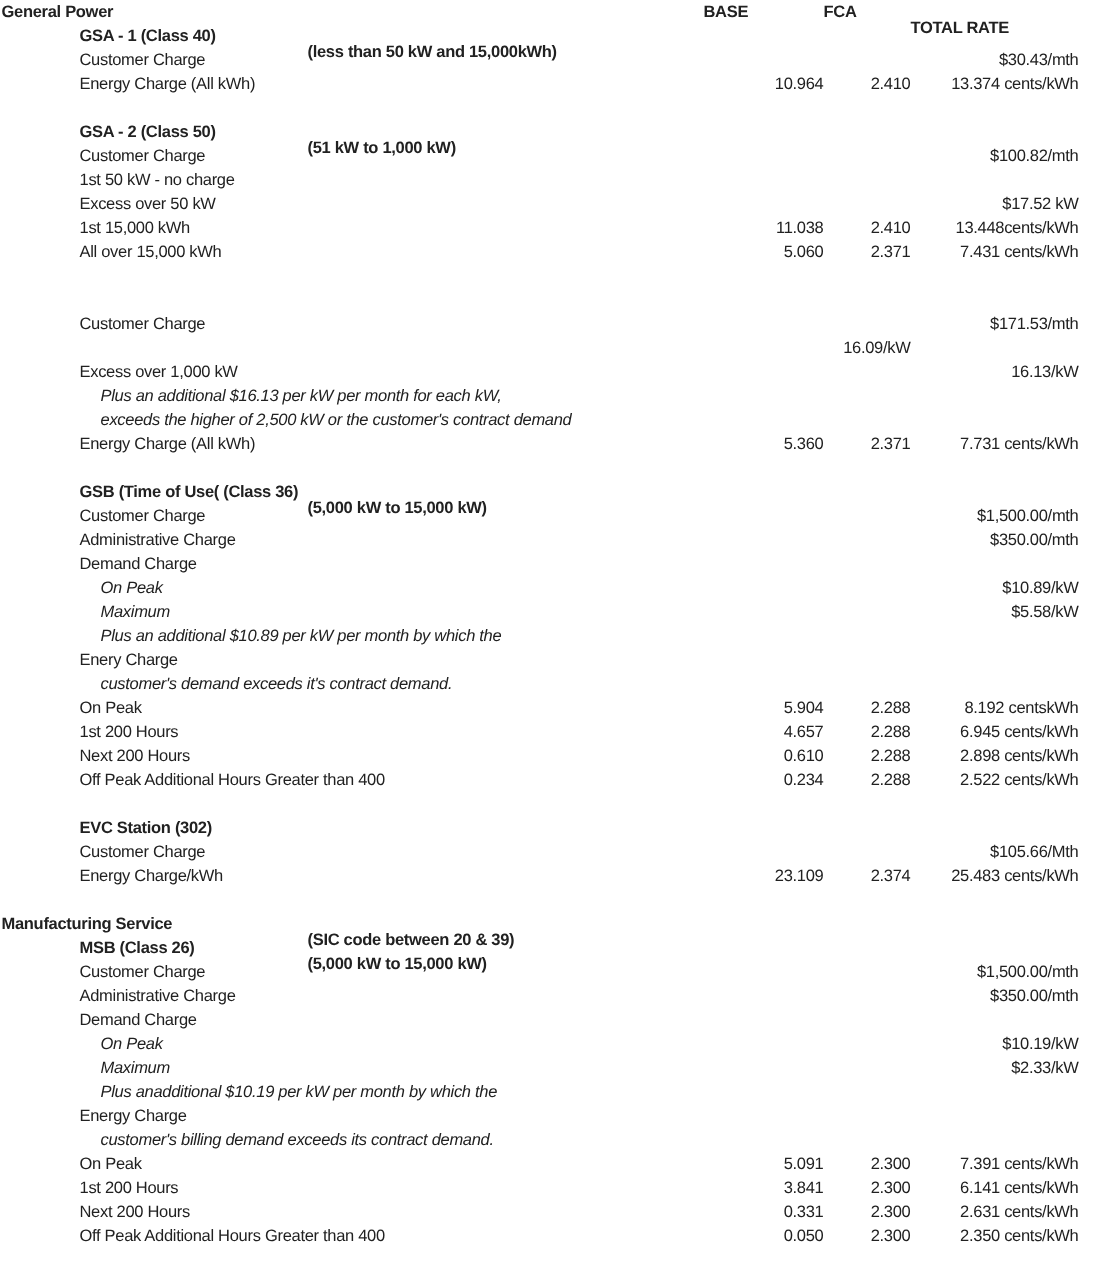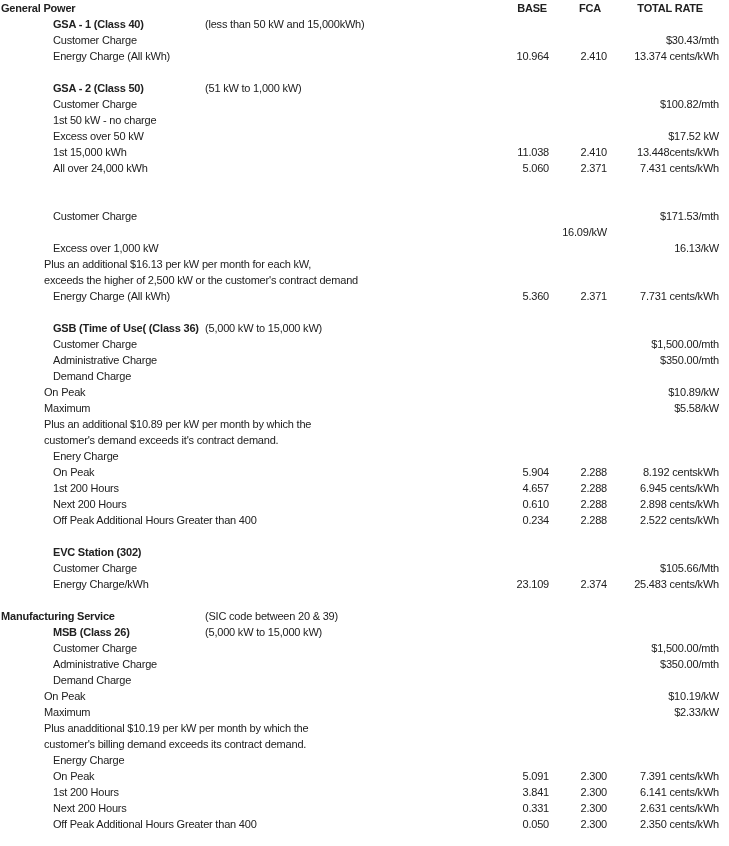--- a/index.html
+++ b/index.html
@@ -31,39 +31,39 @@
   }
   .cell {
     overflow: visible;
     white-space: nowrap;
   }
   .cell.label {
     position: relative;
   }
   .indent-0 { padding-left: 1px; }
   .indent-1 { padding-left: 53px; }
-  .indent-2 { padding-left: 44px; }
+  .indent-2 { padding-left: 67px; font-style: italic; }
   .bold { font-weight: bold; }
   .desc {
     position: absolute;
     left: 205px;
-    top: 0;
-    font-weight: normal;
+    top: 11px;
+    font-weight: bold;
     white-space: nowrap;
   }
   .num {
     text-align: right;
   }
   .hdr {
     font-weight: bold;
-    text-align: right;
+    text-align: left;
   }
   .hdr-base  { padding-right: 2px; }
   .hdr-fca   { padding-right: 6px; }
-  .hdr-total { padding-right: 16px; }
+  .hdr-total { padding-right: 16px; margin-top: 11px; }
   .spacer-row { height: 16px; }
 </style>
 </head>
 <body>
 
 <div class="sheet">
   <div id="rows-container">
       <div class="row">
         <div class="cell label indent-0 bold">General Power</div>
         <div class="cell hdr hdr-base">BASE</div>
@@ -113,21 +113,21 @@
         <div class="cell num"></div>
         <div class="cell num">$17.52 kW</div>
       </div>
       <div class="row">
         <div class="cell label indent-1">1st 15,000 kWh</div>
         <div class="cell num">11.038</div>
         <div class="cell num">2.410</div>
         <div class="cell num">13.448cents/kWh</div>
       </div>
       <div class="row">
-        <div class="cell label indent-1">All over 24,000 kWh</div>
+        <div class="cell label indent-1">All over 15,000 kWh</div>
         <div class="cell num">5.060</div>
         <div class="cell num">2.371</div>
         <div class="cell num">7.431 cents/kWh</div>
       </div>
       <div class="row spacer-row"></div>
       <div class="row">
         <div class="cell num"></div>
         <div class="cell num"></div>
         <div class="cell num"></div>
       </div>
@@ -203,27 +203,27 @@
         <div class="cell num"></div>
         <div class="cell num">$5.58/kW</div>
       </div>
       <div class="row">
         <div class="cell label indent-2">Plus an additional $10.89 per kW per month by which the</div>
         <div class="cell num"></div>
         <div class="cell num"></div>
         <div class="cell num"></div>
       </div>
       <div class="row">
+        <div class="cell label indent-1">Enery Charge</div>
+        <div class="cell num"></div>
+        <div class="cell num"></div>
+        <div class="cell num"></div>
+      </div>
+      <div class="row">
         <div class="cell label indent-2">customer's demand exceeds it's contract demand.</div>
-        <div class="cell num"></div>
-        <div class="cell num"></div>
-        <div class="cell num"></div>
-      </div>
-      <div class="row">
-        <div class="cell label indent-1">Enery Charge</div>
         <div class="cell num"></div>
         <div class="cell num"></div>
         <div class="cell num"></div>
       </div>
       <div class="row">
         <div class="cell label indent-1">On Peak</div>
         <div class="cell num">5.904</div>
         <div class="cell num">2.288</div>
         <div class="cell num">8.192 centskWh</div>
       </div>
@@ -307,27 +307,27 @@
         <div class="cell num"></div>
         <div class="cell num">$2.33/kW</div>
       </div>
       <div class="row">
         <div class="cell label indent-2">Plus anadditional $10.19 per kW per month by which the</div>
         <div class="cell num"></div>
         <div class="cell num"></div>
         <div class="cell num"></div>
       </div>
       <div class="row">
+        <div class="cell label indent-1">Energy Charge</div>
+        <div class="cell num"></div>
+        <div class="cell num"></div>
+        <div class="cell num"></div>
+      </div>
+      <div class="row">
         <div class="cell label indent-2">customer's billing demand exceeds its contract demand.</div>
-        <div class="cell num"></div>
-        <div class="cell num"></div>
-        <div class="cell num"></div>
-      </div>
-      <div class="row">
-        <div class="cell label indent-1">Energy Charge</div>
         <div class="cell num"></div>
         <div class="cell num"></div>
         <div class="cell num"></div>
       </div>
       <div class="row">
         <div class="cell label indent-1">On Peak</div>
         <div class="cell num">5.091</div>
         <div class="cell num">2.300</div>
         <div class="cell num">7.391 cents/kWh</div>
       </div>

